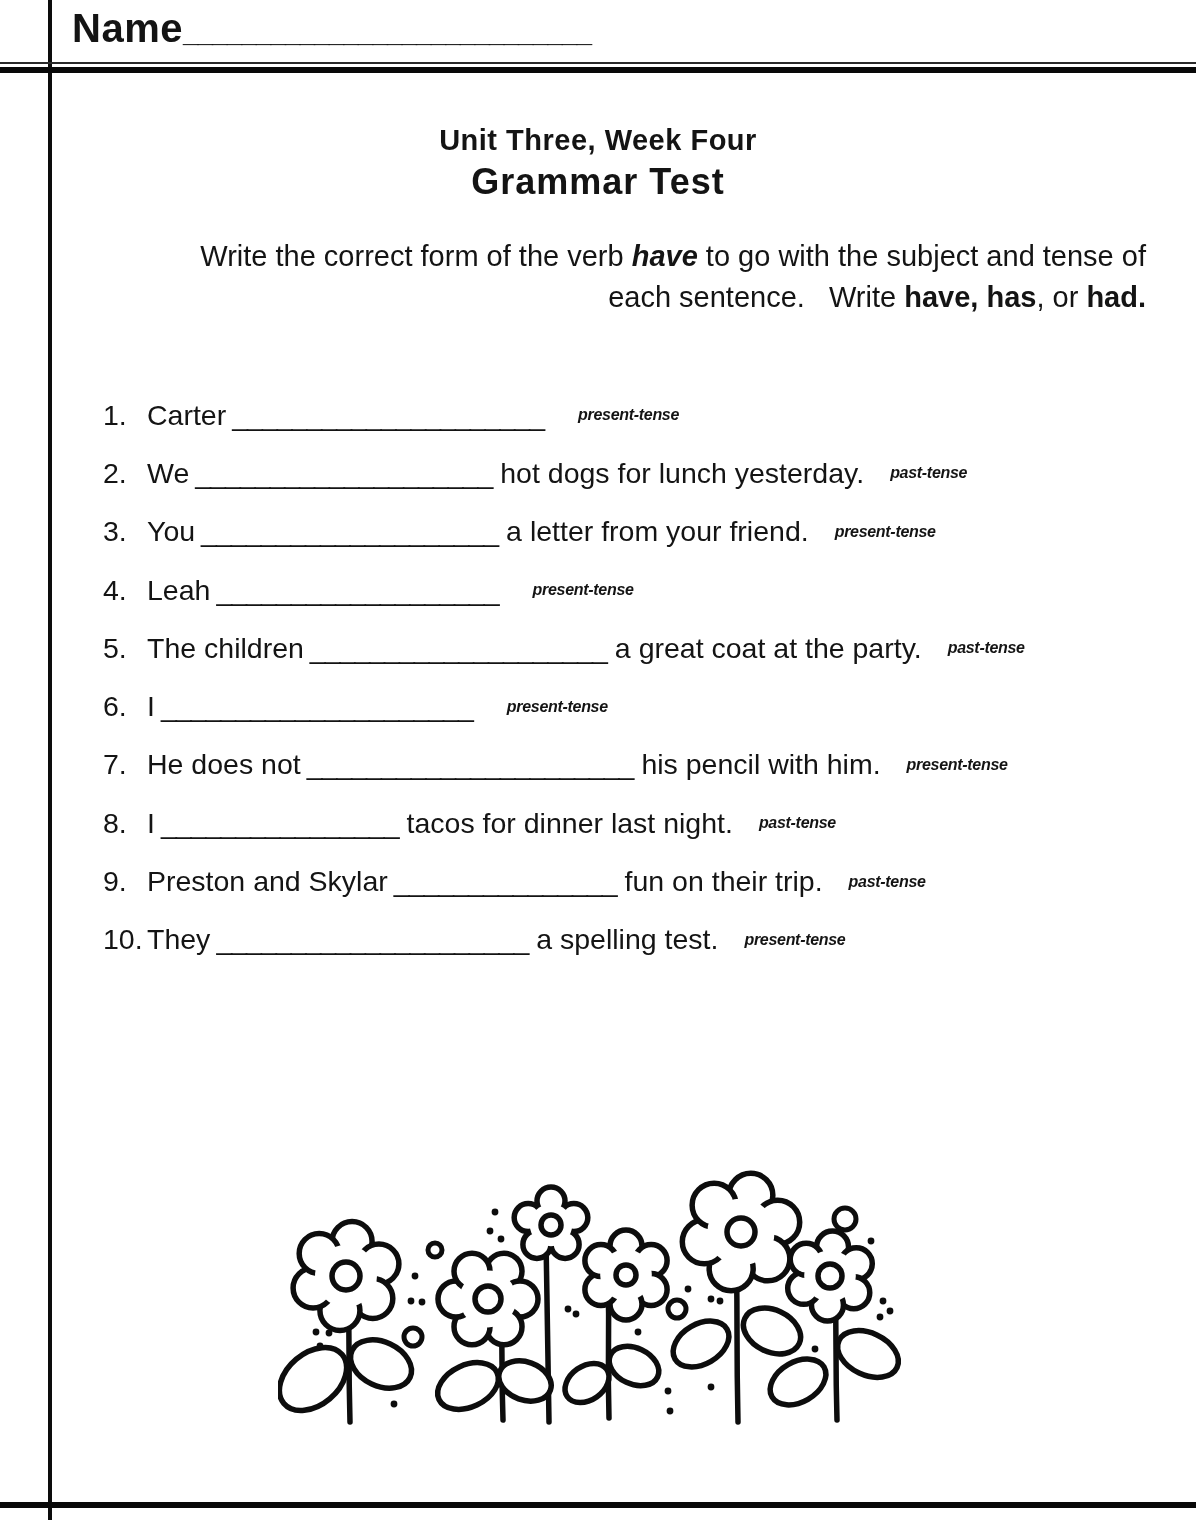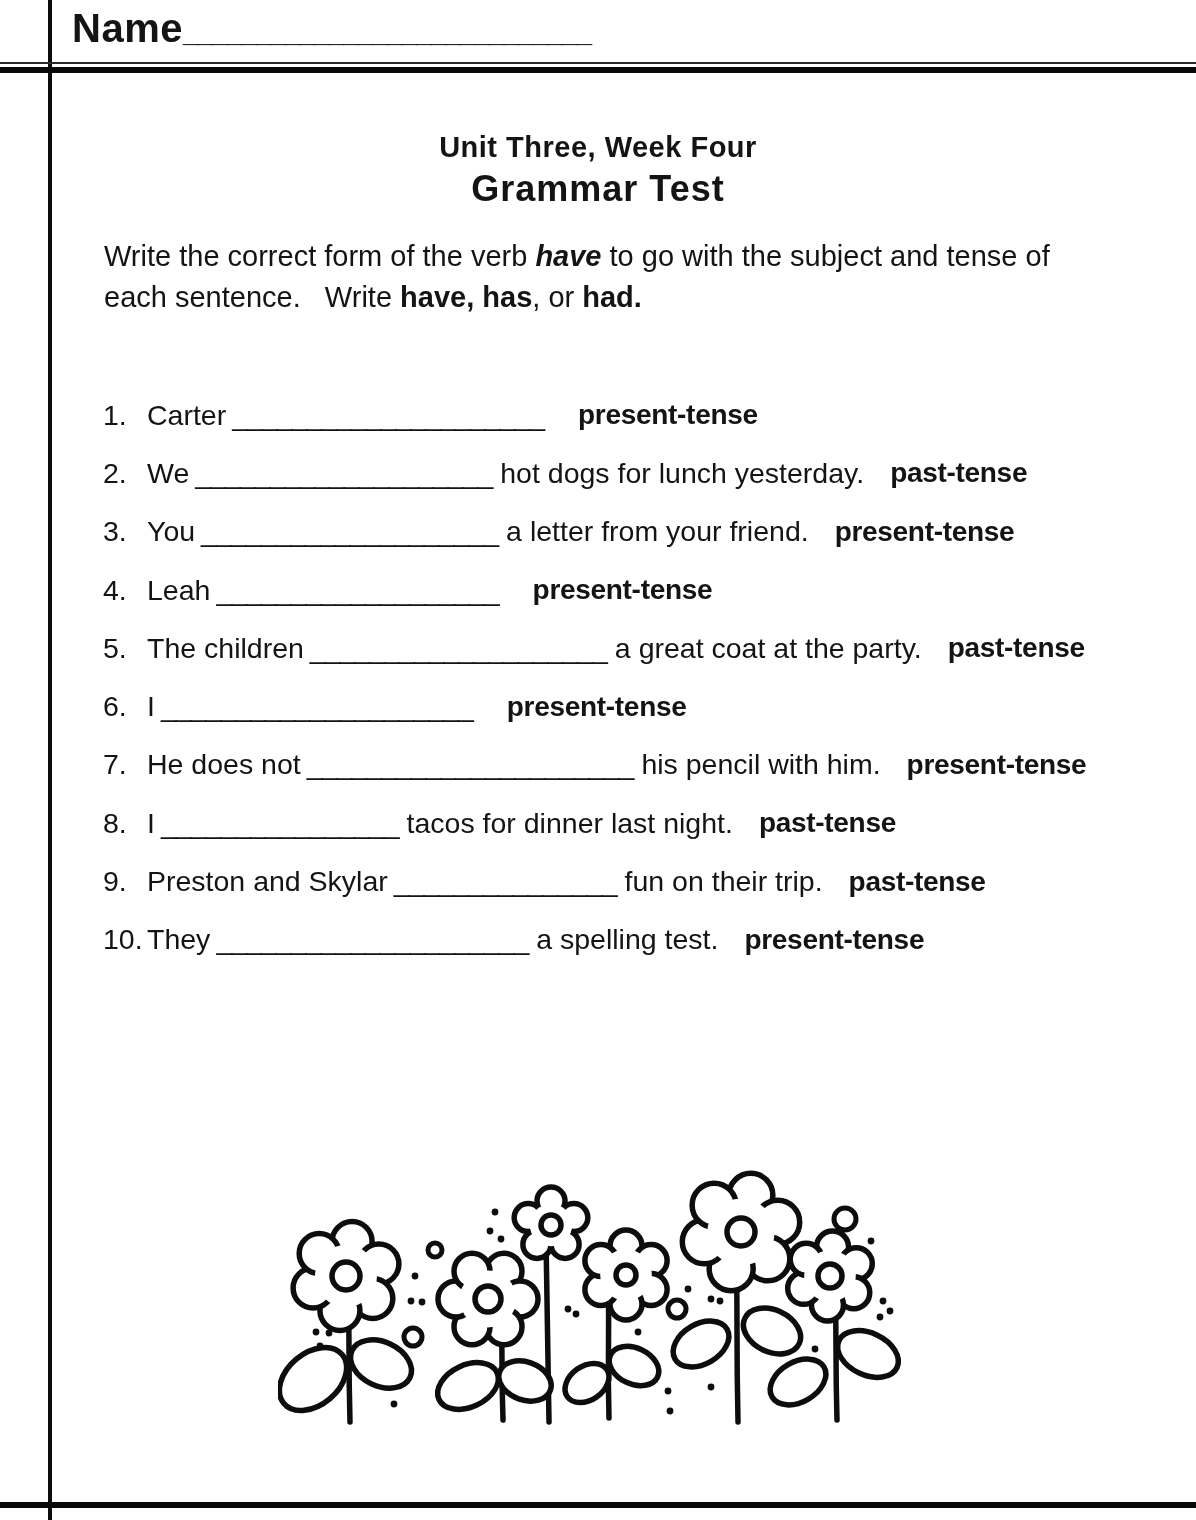--- a/index.html
+++ b/index.html
@@ -7,31 +7,31 @@
     width:1196px;height:1520px;position:relative;background:#ffffff;
     font-family:"Liberation Sans",sans-serif;color:#141414;overflow:hidden;
   }
   .vline{position:absolute;left:48px;top:0;width:4px;height:1520px;background:#0c0c0c;}
   .rule-thin{position:absolute;left:0;top:62px;width:1196px;height:2px;background:#2a2a2a;}
   .rule-thick{position:absolute;left:0;top:67px;width:1196px;height:6px;background:#080808;}
   .rule-bottom{position:absolute;left:0;top:1502px;width:1196px;height:6px;background:#080808;}
   .name-row{position:absolute;left:72px;top:6px;white-space:nowrap;}
   .name-label{font-size:40px;font-weight:bold;letter-spacing:0.5px;}
   .name-line{font-size:28px;letter-spacing:-1px;font-weight:bold;}
-  .header{position:absolute;left:50px;top:131px;width:1096px;text-align:center;font-weight:bold;}
+  .header{position:absolute;left:50px;top:124px;width:1096px;text-align:center;font-weight:bold;}
   .unit-line{font-size:29px;letter-spacing:0.5px;}
   .test-title{font-size:36px;margin-top:4px;letter-spacing:1px;}
-  .instructions{position:absolute;left:104px;top:236px;width:1042px;font-size:29px;line-height:41px;}
+  .instructions{position:absolute;left:104px;top:236px;width:1042px;font-size:29px;line-height:41px;text-align:right;}
   .b{font-weight:bold;}
   .bi{font-weight:bold;font-style:italic;}
   .items{position:absolute;left:103px;top:386px;width:1060px;}
   .item{height:58.3px;display:flex;align-items:center;white-space:nowrap;font-size:28.5px;}
   .num{display:inline-block;min-width:44px;}
   .blank{letter-spacing:-1px;margin:0 8px 0 6px;}
-  .tense{font-size:28px;font-weight:bold;margin-left:26px;letter-spacing:-0.3px;}
+  .tense{font-size:16px;font-weight:bold;margin-left:26px;letter-spacing:-0.3px;font-style:italic;}
   .flowers{position:absolute;left:278px;top:1164px;}
 </style>
 </head>
 <body>
 
 <div class="vline"></div>
 <div class="rule-thin"></div>
 <div class="rule-thick"></div>
 <div class="rule-bottom"></div>
 

